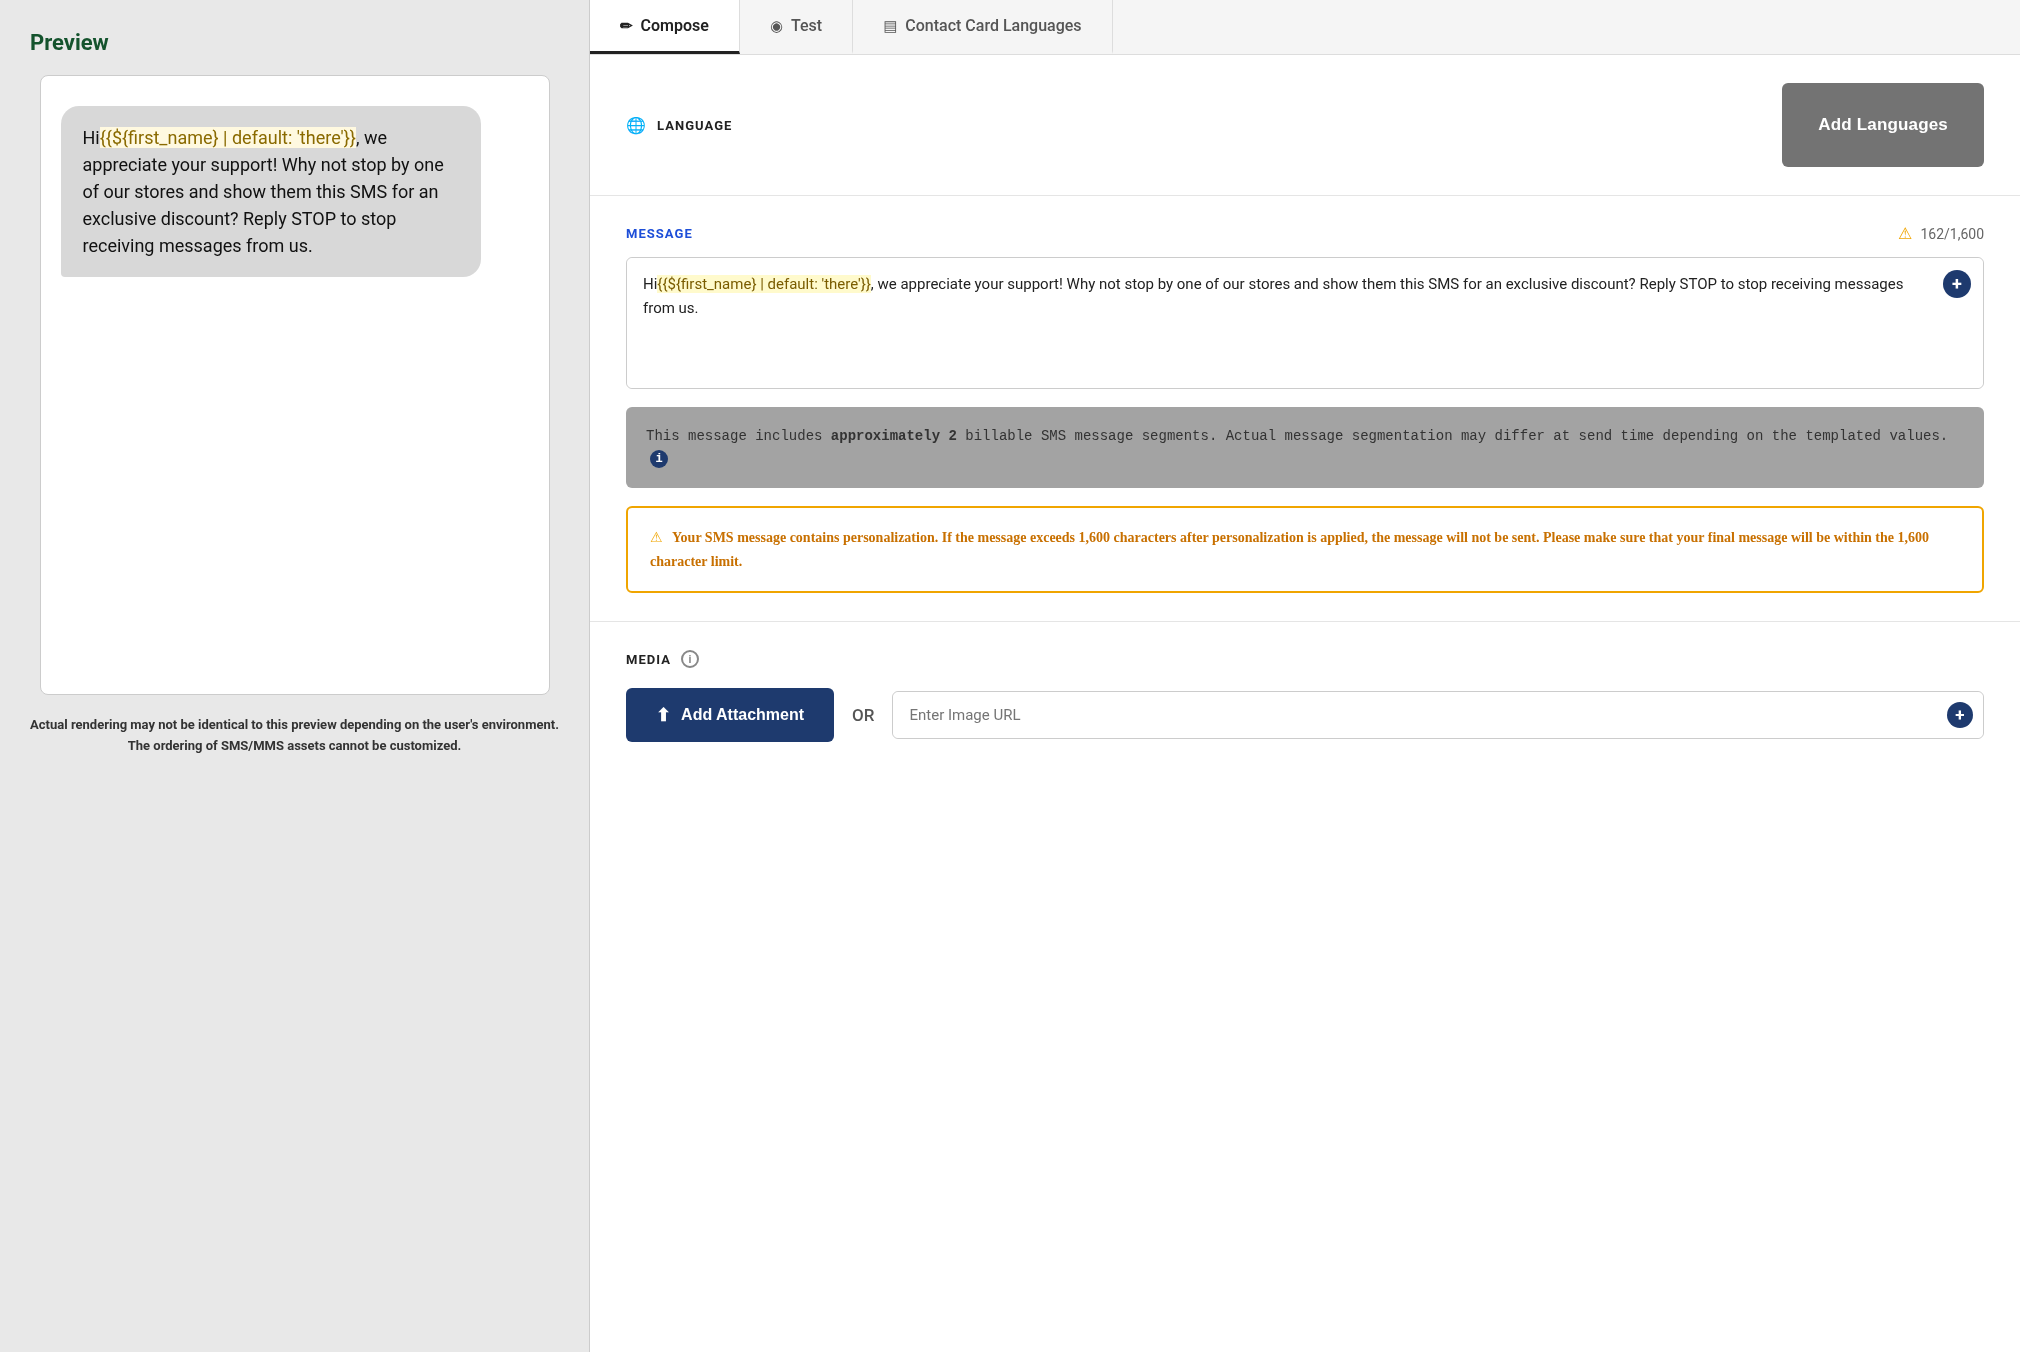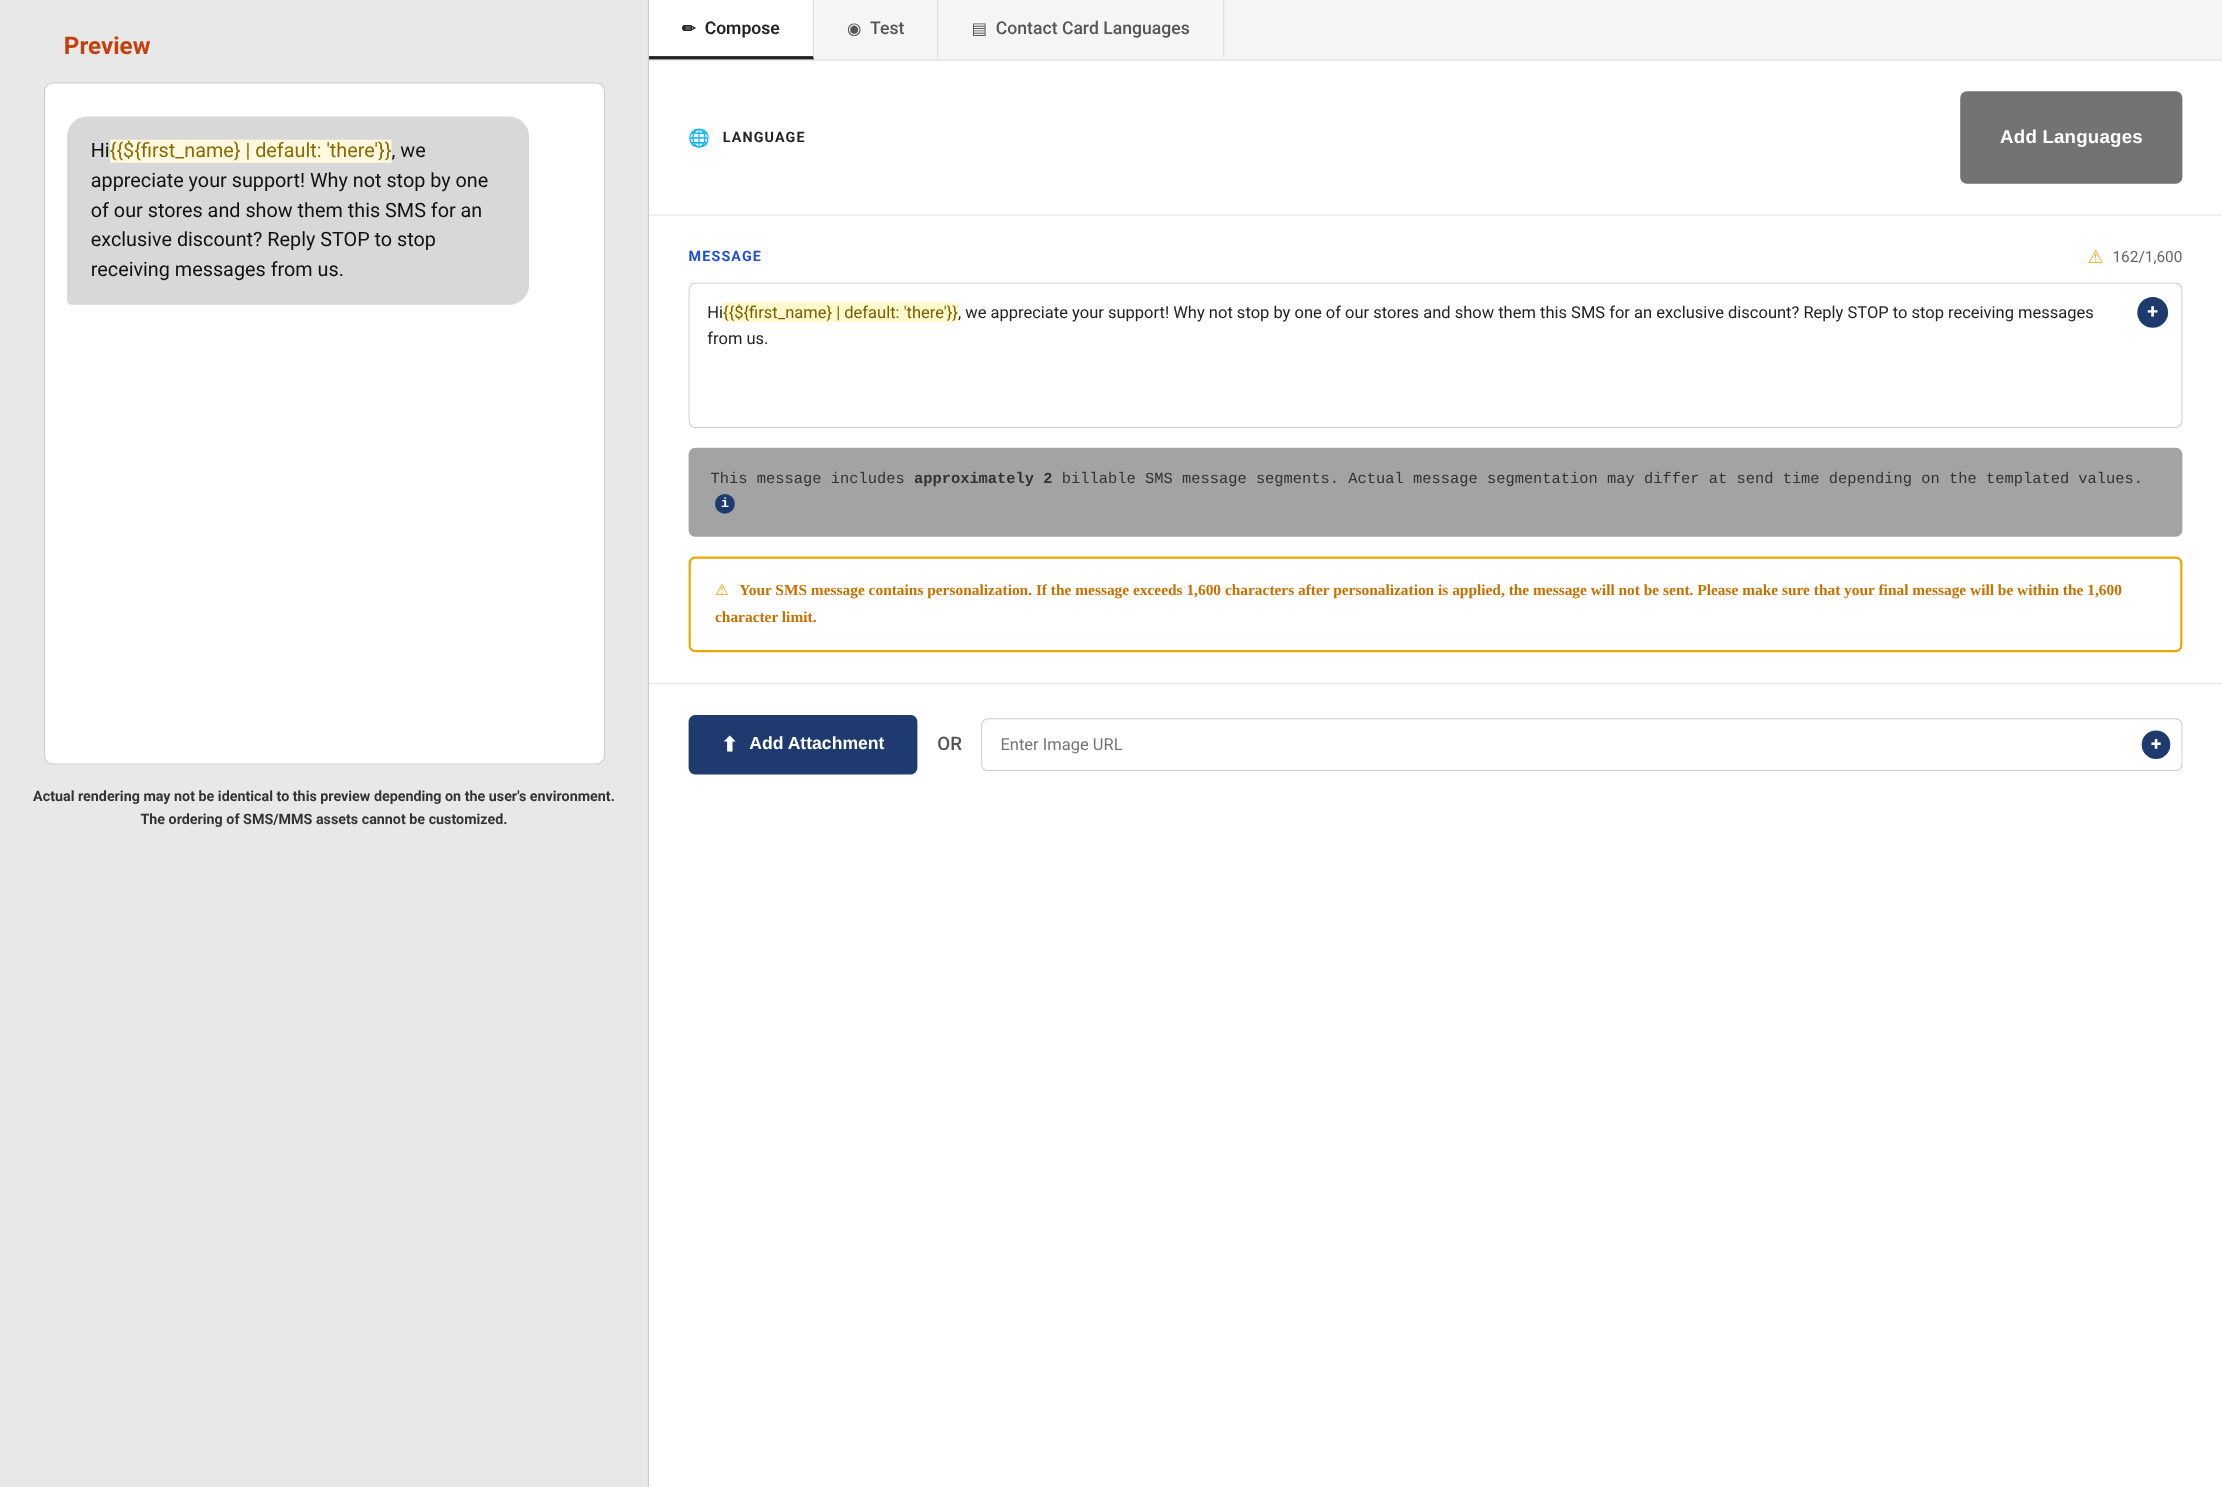--- a/index.html
+++ b/index.html
@@ -25,22 +25,21 @@
     }
 
     .preview-header {
       width: 100%;
       padding: 10px 0 20px 10px;
     }
 
     .preview-title {
       font-size: 22px;
       font-weight: 700;
-      color: #c2410c;
-      margin-left: 28px;
+      color: #14532d;
     }
 
     .phone-preview {
       background: white;
       border: 1.5px solid #ccc;
       border-radius: 8px;
       width: 510px;
       min-height: 620px;
       padding: 30px 20px;
       display: flex;
@@ -448,20 +447,24 @@
       <span>This message includes </span><strong>approximately 2</strong><span> billable SMS message segments. Actual message segmentation may differ at send time depending on the templated values.</span>
       <span class="info-icon">i</span>
     </div>
     <div class="warning-box">
       <span class="warn-triangle">⚠</span>
       <strong>Your SMS message contains personalization. If the message exceeds 1,600 characters after personalization is applied, the message will not be sent. Please make sure that your final message will be within the 1,600 character limit.</strong>
     </div>
   </div>
 
   <div class="media-section">
+    <div class="media-header">
+      <span class="media-label">MEDIA</span>
+      <span class="media-info-icon">i</span>
+    </div>
     <div class="media-row">
       <button class="btn-add-attachment">
         <span class="upload-icon">⬆</span>
         <span>Add Attachment</span>
       </button>
       <span class="or-text">OR</span>
       <div class="image-url-wrapper">
         <input class="image-url-input" type="text" placeholder="Enter Image URL" style="">
         <div class="image-url-add-btn">+</div>
       </div>

